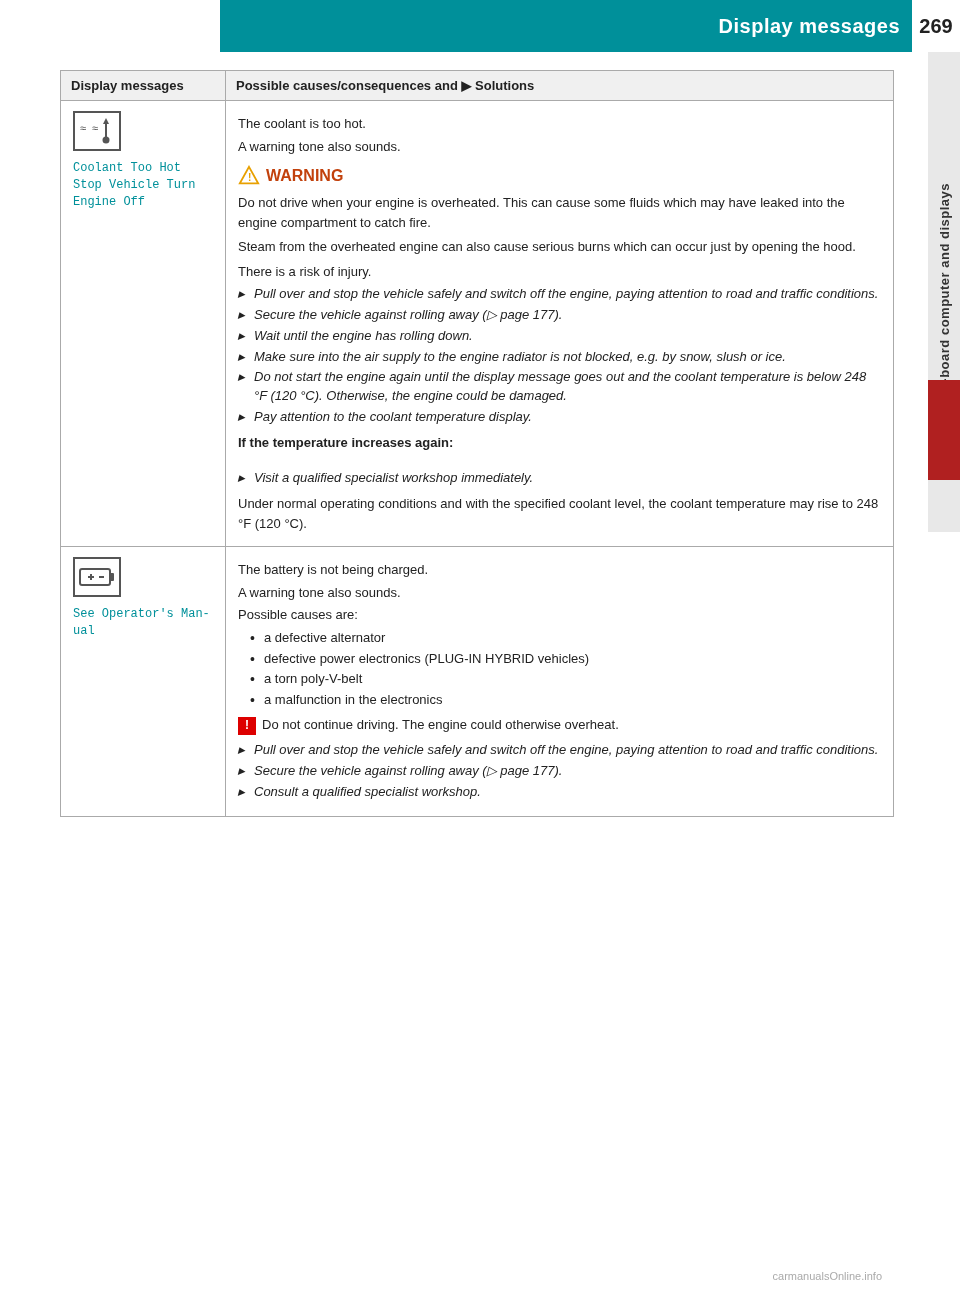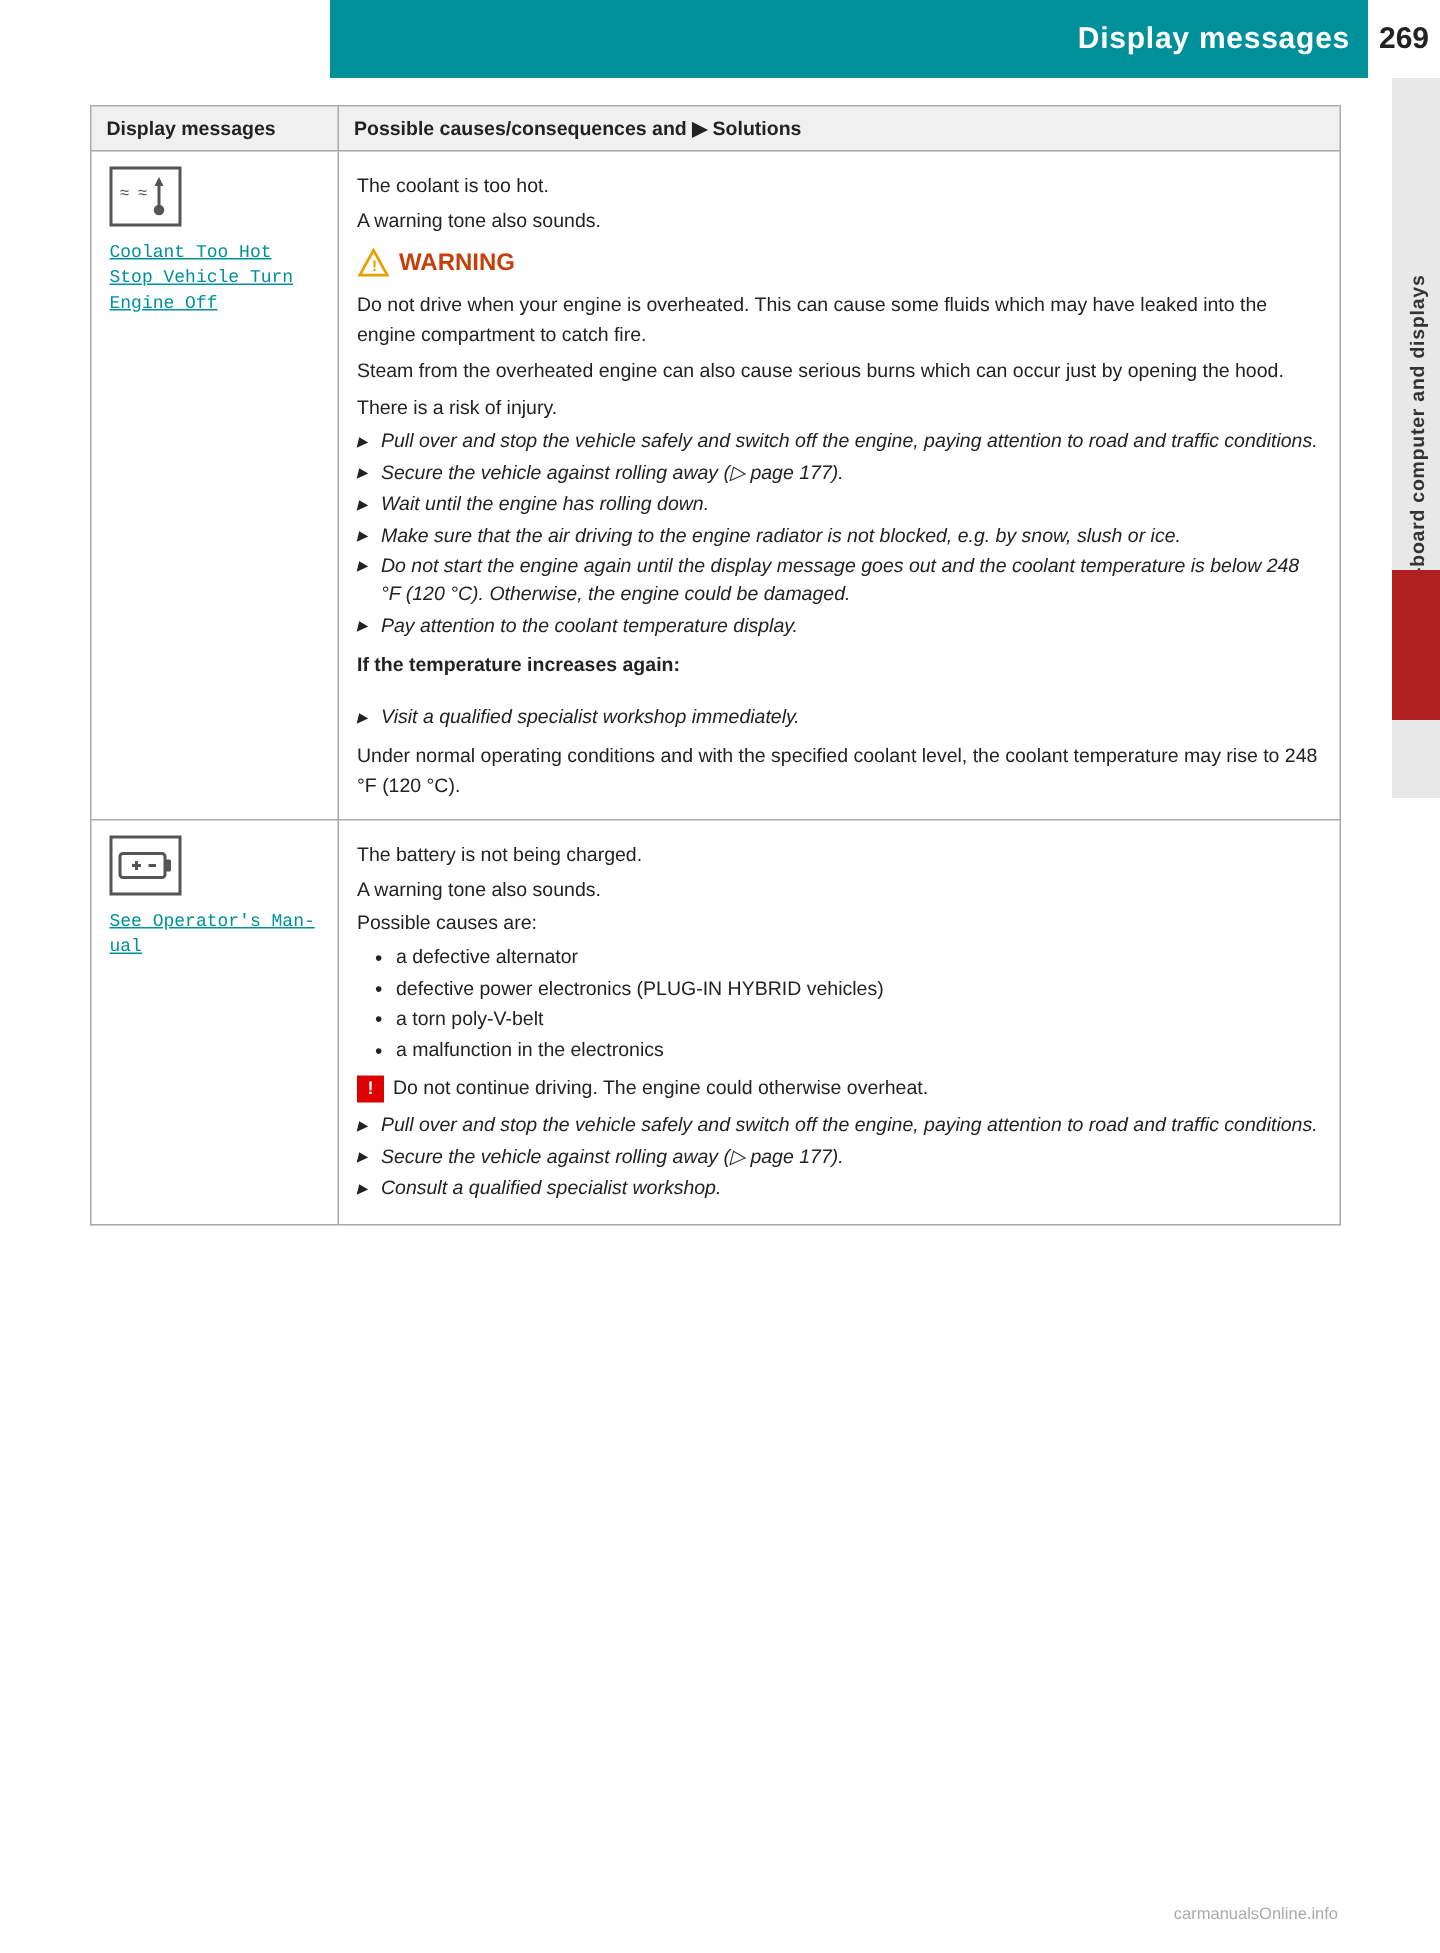--- a/index.html
+++ b/index.html
@@ -120,21 +120,20 @@
       margin-bottom: 5px;
       position: relative;
     }
 
     .display-label {
       color: #00909a;
       font-family: 'Courier New', monospace;
       font-size: 12px;
       line-height: 1.4;
       margin-top: 4px;
-      text-decoration: underline;
     }
 
     
     .warning-block {
       display: flex;
       align-items: center;
       margin: 8px 0 5px 0;
       gap: 6px;
     }
     .warning-triangle {
@@ -217,21 +216,21 @@
       flex-shrink: 0;
       margin-top: 1px;
     }
 
     p { margin: 3px 0; font-size: 13px; line-height: 1.5; }
 
     
     .watermark {
       position: absolute;
       bottom: 20px;
-      right: 68px;
+      right: 78px;
       font-size: 11px;
       color: #aaa;
     }
   </style>
 </head>
 <body>
 
 <div class="header-bar">
   <span class="header-title">Display messages</span>
 </div>
@@ -282,21 +281,21 @@
           </div>
 
           <p>Do not drive when your engine is overheated. This can cause some fluids which may have leaked into the engine compartment to catch fire.</p>
           <p style="margin-top:5px;">Steam from the overheated engine can also cause serious burns which can occur just by opening the hood.</p>
           <p style="margin-top:5px;">There is a risk of injury.</p>
 
           <ul class="bullet-list">
             <li>Pull over and stop the vehicle safely and switch off the engine, paying attention to road and traffic conditions.</li>
             <li>Secure the vehicle against rolling away (▷ page 177).</li>
             <li>Wait until the engine has rolling down.</li>
-            <li>Make sure that the air driving to the engine radiator is not blocked, e.g. by snow, slush or ice.</li>
+            <li>Make sure into the air supply to the engine radiator is not blocked, e.g. by snow, slush or ice.</li>
             <li>Do not start the engine again until the display message goes out and the coolant temperature is below 248 °F (120 °C). Otherwise, the engine could be damaged.</li>
             <li>Pay attention to the coolant temperature display.</li>
           </ul>
 
           <p class="bold-line">If the temperature increases again:</p>
           <ul class="bullet-list">
             <li>Visit a qualified specialist workshop immediately.</li>
           </ul>
 
           <p style="margin-top:6px;">Under normal operating conditions and with the specified coolant level, the coolant temperature may rise to 248 °F (120 °C).</p>

